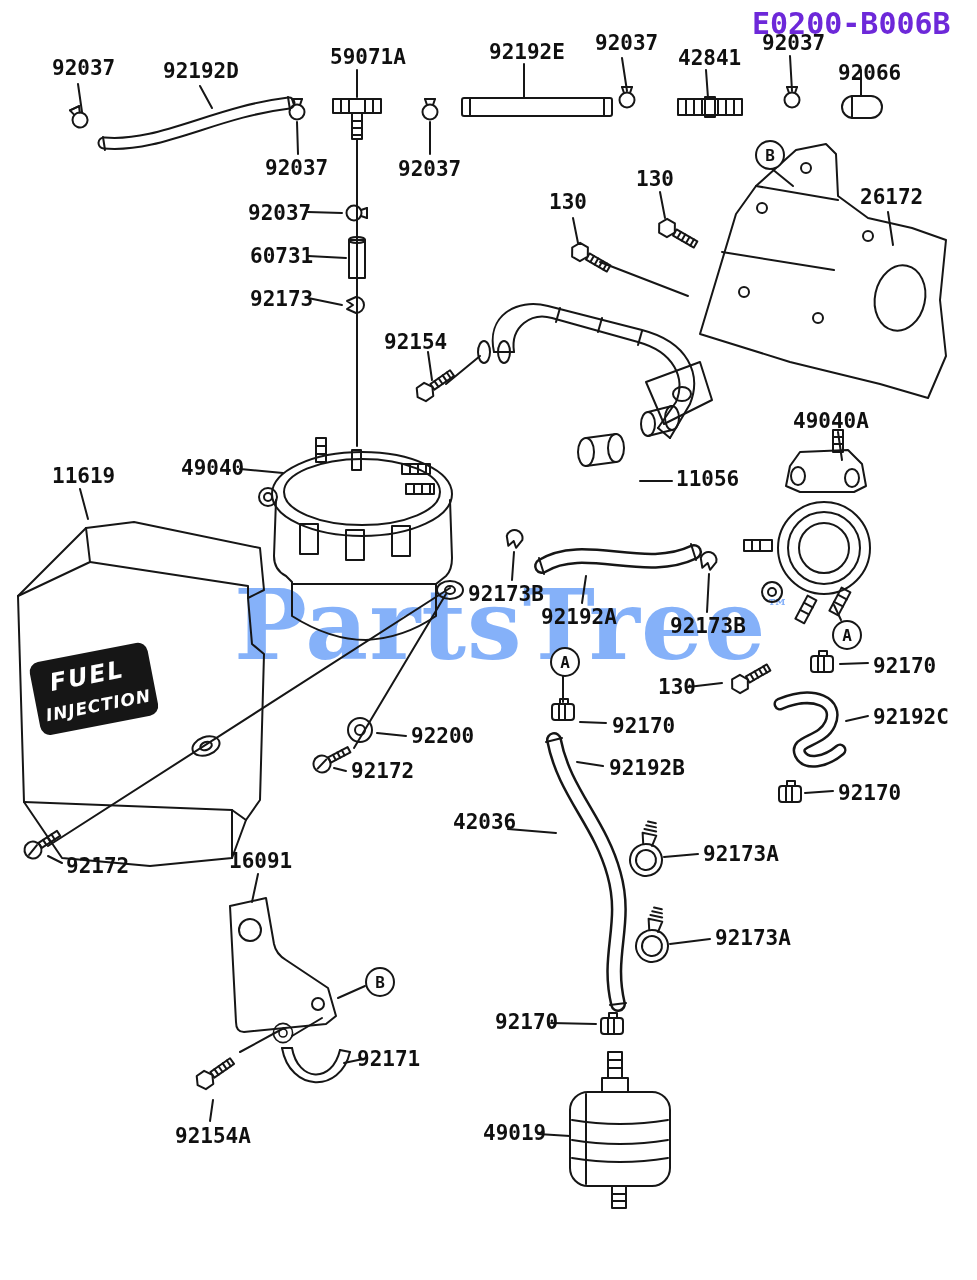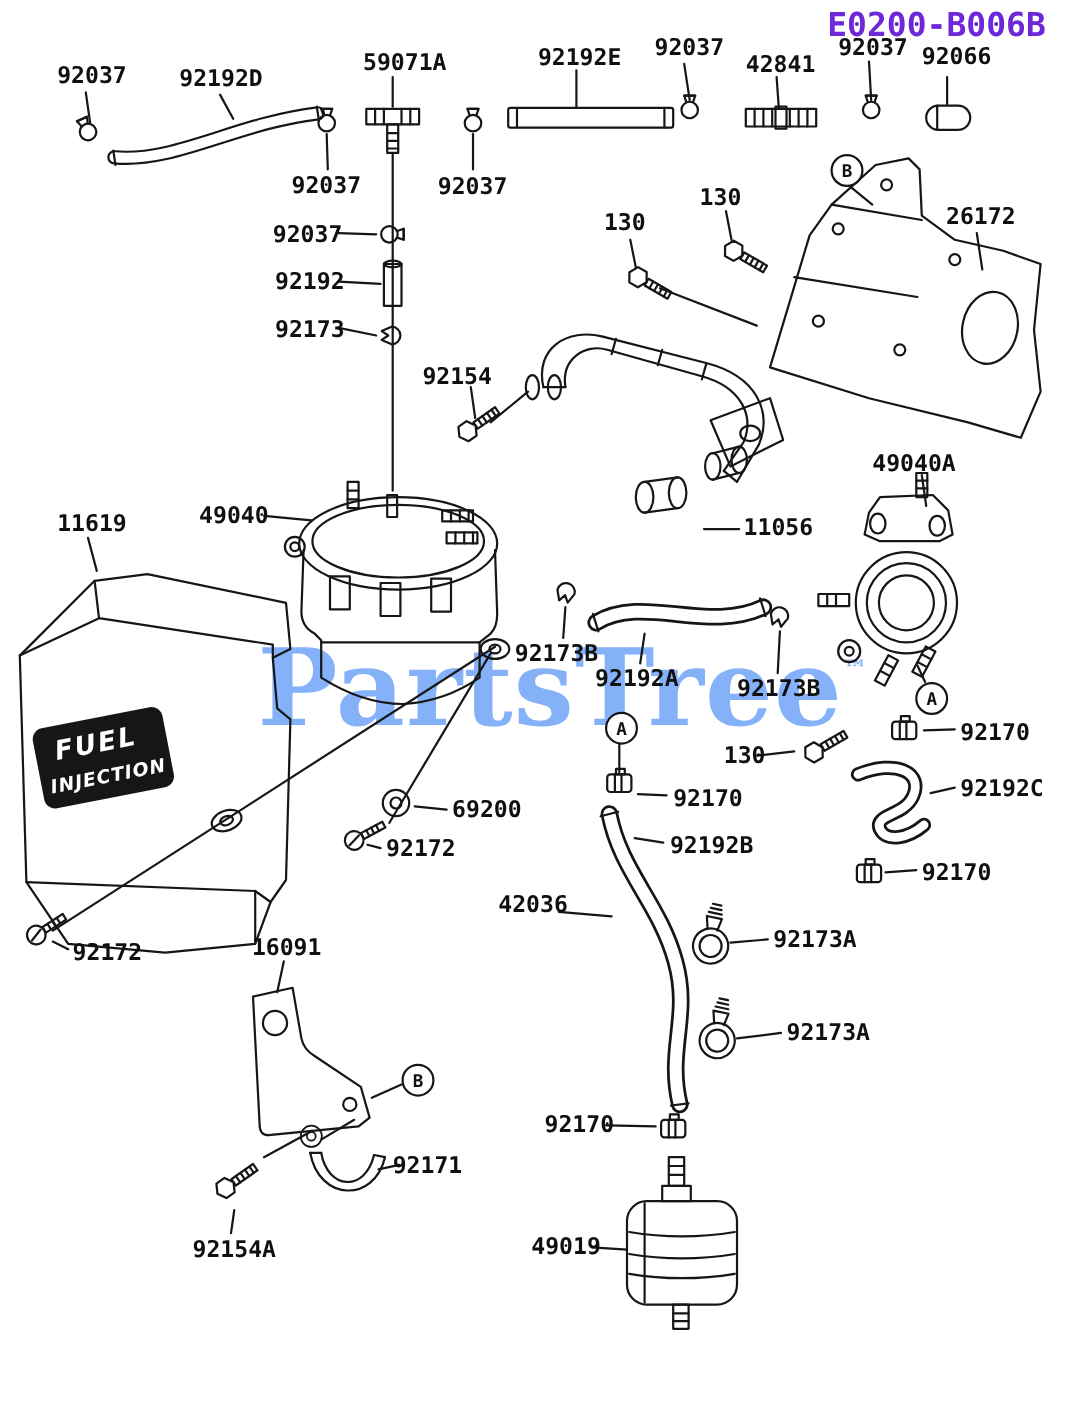--- a/index.html
+++ b/index.html
@@ -348,42 +348,42 @@
 
   <div class="title">E0200-B006B</div>
 
   <div class="lbl" style="left:52px;top:58px">92037</div>
   <div class="lbl" style="left:163px;top:61px">92192D</div>
   <div class="lbl" style="left:330px;top:47px">59071A</div>
   <div class="lbl" style="left:489px;top:42px">92192E</div>
   <div class="lbl" style="left:595px;top:33px">92037</div>
   <div class="lbl" style="left:678px;top:48px">42841</div>
   <div class="lbl" style="left:762px;top:33px">92037</div>
-  <div class="lbl" style="left:838px;top:41px">92066</div>
+  <div class="lbl" style="left:838px;top:63px">92066</div>
   <div class="lbl" style="left:265px;top:158px">92037</div>
   <div class="lbl" style="left:398px;top:159px">92037</div>
   <div class="lbl" style="left:636px;top:169px">130</div>
   <div class="lbl" style="left:860px;top:187px">26172</div>
   <div class="lbl" style="left:248px;top:203px">92037</div>
   <div class="lbl" style="left:549px;top:192px">130</div>
-  <div class="lbl" style="left:250px;top:246px">92192</div>
+  <div class="lbl" style="left:250px;top:246px">60731</div>
   <div class="lbl" style="left:250px;top:289px">92173</div>
   <div class="lbl" style="left:384px;top:332px">92154</div>
   <div class="lbl" style="left:793px;top:411px">49040A</div>
   <div class="lbl" style="left:52px;top:466px">11619</div>
   <div class="lbl" style="left:181px;top:458px">49040</div>
   <div class="lbl" style="left:676px;top:469px">11056</div>
   <div class="lbl" style="left:468px;top:584px">92173B</div>
   <div class="lbl" style="left:541px;top:607px">92192A</div>
   <div class="lbl" style="left:670px;top:616px">92173B</div>
   <div class="lbl" style="left:873px;top:656px">92170</div>
   <div class="lbl" style="left:658px;top:677px">130</div>
   <div class="lbl" style="left:612px;top:716px">92170</div>
   <div class="lbl" style="left:873px;top:707px">92192C</div>
-  <div class="lbl" style="left:411px;top:726px">69200</div>
+  <div class="lbl" style="left:411px;top:726px">92200</div>
   <div class="lbl" style="left:351px;top:761px">92172</div>
   <div class="lbl" style="left:609px;top:758px">92192B</div>
   <div class="lbl" style="left:838px;top:783px">92170</div>
   <div class="lbl" style="left:453px;top:812px">42036</div>
   <div class="lbl" style="left:703px;top:844px">92173A</div>
   <div class="lbl" style="left:66px;top:856px">92172</div>
   <div class="lbl" style="left:229px;top:851px">16091</div>
   <div class="lbl" style="left:715px;top:928px">92173A</div>
   <div class="lbl" style="left:495px;top:1012px">92170</div>
   <div class="lbl" style="left:357px;top:1049px">92171</div>

